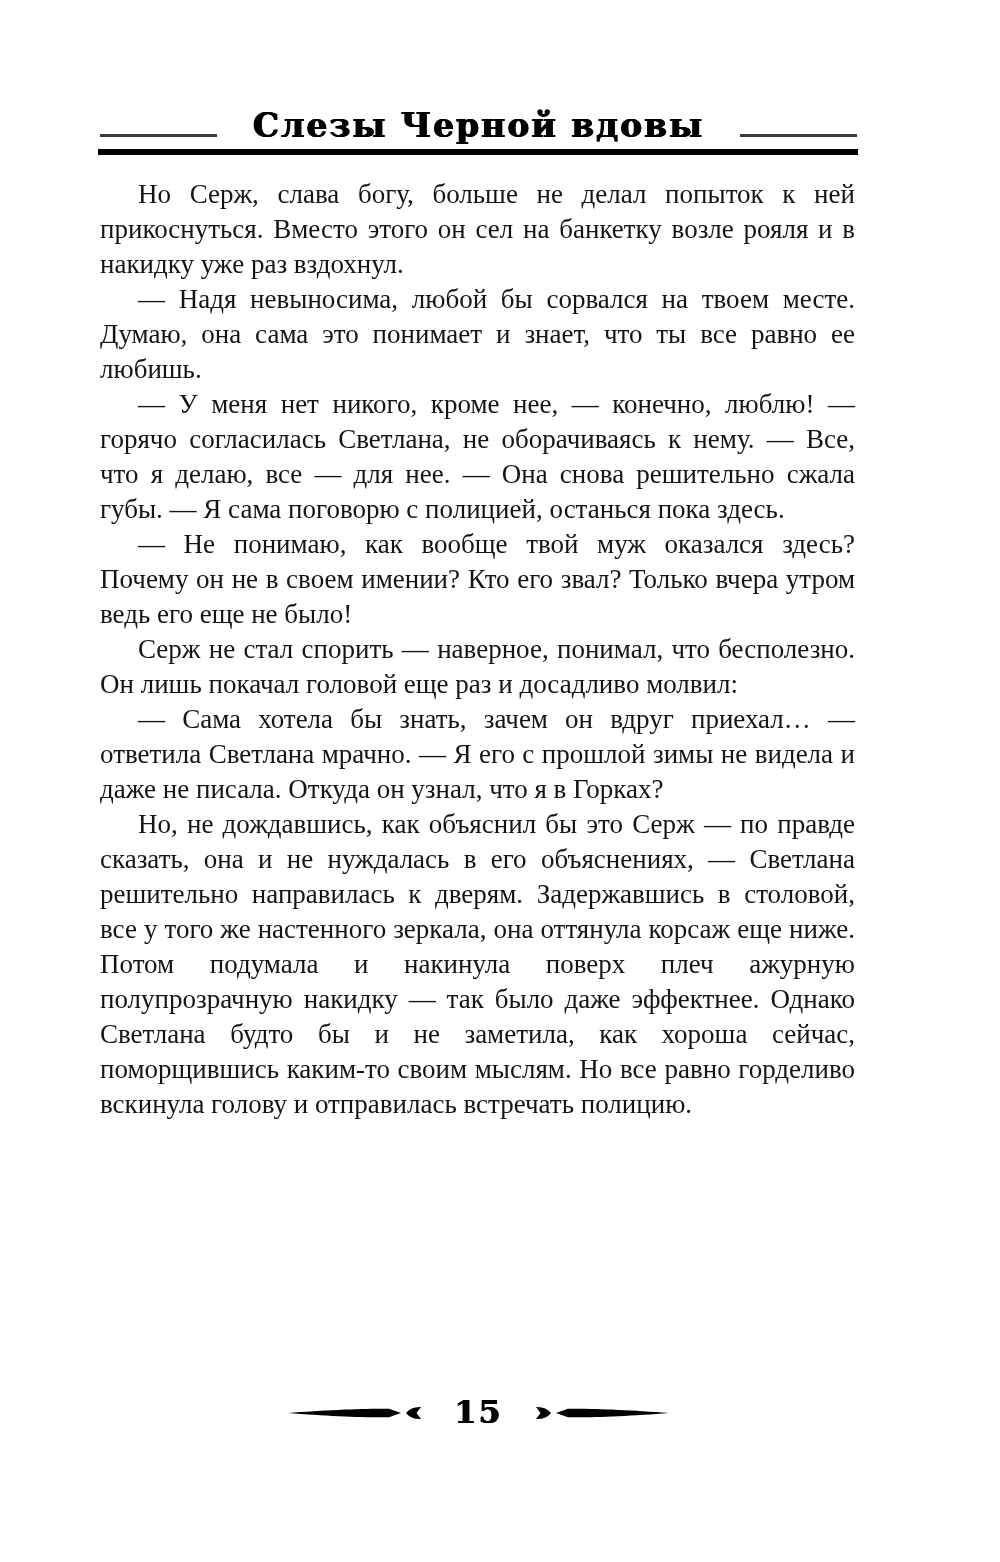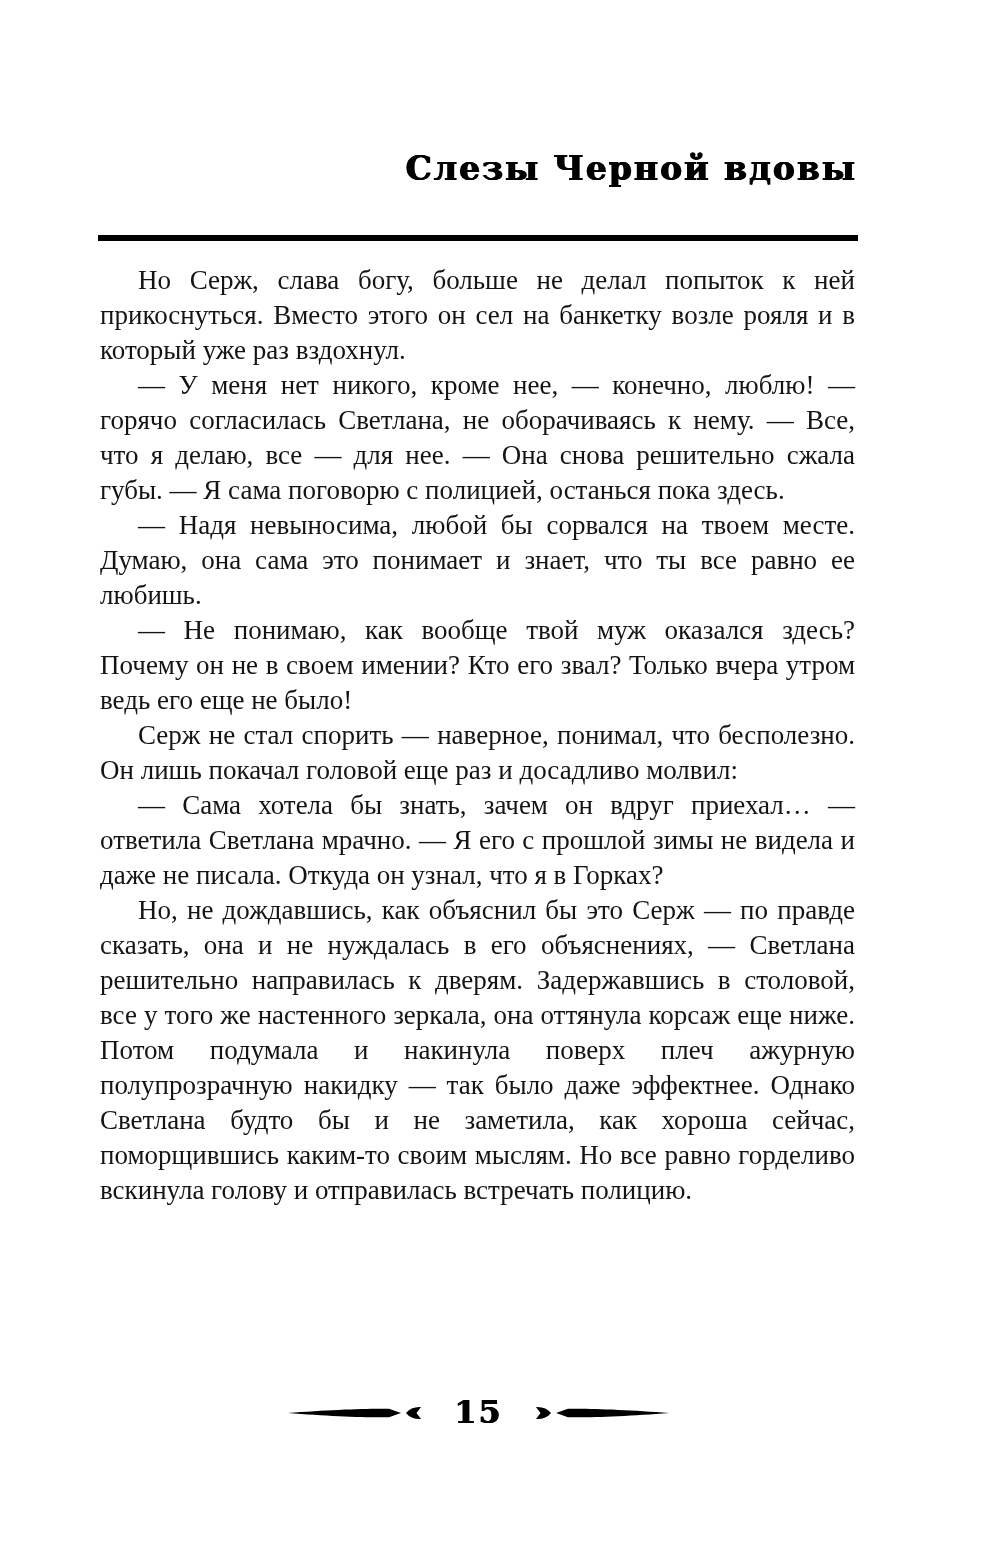--- a/index.html
+++ b/index.html
@@ -14,21 +14,20 @@
     margin: 0 auto;
   }
 
   
   .header-row {
     display: flex;
     align-items: flex-end;
     gap: 36px;
     margin: 108px 0 0 100px;
     width: 757px;
-    flex-direction: column;
   }
   .header-rule {
     flex: 1;
     height: 3px;
     background: #3a3a3a;
     margin-bottom: 7px;
   }
   .header-title {
     font-family: "DejaVu Serif", serif;
     font-weight: 700;
@@ -90,23 +89,23 @@
 <div class="page">
 
   <div class="header-row">
     <div class="header-rule"></div>
     <h1 class="header-title">Слезы Черной вдовы</h1>
     <div class="header-rule"></div>
   </div>
   <div class="header-thick-rule"></div>
 
   <main class="page-text">
-    <p>Но Серж, слава богу, больше не делал попыток к ней прикоснуться. Вместо этого он сел на банкетку возле рояля и в который уже раз вздохнул.</p>
+    <p>Но Серж, слава богу, больше не делал попыток к ней прикоснуться. Вместо этого он сел на банкетку возле рояля и в накидку уже раз вздохнул.</p>
+    <p>— Надя невыносима, любой бы сорвался на твоем месте. Думаю, она сама это понимает и знает, что ты все равно ее любишь.</p>
     <p>— У меня нет никого, кроме нее, — конечно, люблю! — горячо согласилась Светлана, не оборачиваясь к нему. — Все, что я делаю, все — для нее. — Она снова решительно сжала губы. — Я сама поговорю с полицией, останься пока здесь.</p>
-    <p>— Надя невыносима, любой бы сорвался на твоем месте. Думаю, она сама это понимает и знает, что ты все равно ее любишь.</p>
     <p>— Не понимаю, как вообще твой муж оказался здесь? Почему он не в своем имении? Кто его звал? Только вчера утром ведь его еще не было!</p>
     <p>Серж не стал спорить — наверное, понимал, что бесполезно. Он лишь покачал головой еще раз и досадливо молвил:</p>
     <p>— Сама хотела бы знать, зачем он вдруг приехал… — ответила Светлана мрачно. — Я его с прошлой зимы не видела и даже не писала. Откуда он узнал, что я в Горках?</p>
     <p>Но, не дождавшись, как объяснил бы это Серж — по правде сказать, она и не нуждалась в его объяснениях, — Светлана решительно направилась к дверям. Задержавшись в столовой, все у того же настенного зеркала, она оттянула корсаж еще ниже. Потом подумала и накинула поверх плеч ажурную полупрозрачную накидку — так было даже эффектнее. Однако Светлана будто бы и не заметила, как хороша сейчас, поморщившись каким-то своим мыслям. Но все равно горделиво вскинула голову и отправилась встречать полицию.</p>
   </main>
 
   <div class="page-footer">
     <svg class="ornament" width="140" height="20" viewBox="0 0 140 20" aria-hidden="true">
       <path fill="#000" d="M0,10 C40,6.8 82,5.2 101,5.8 L113,10 L101,14.2 C82,14.8 40,13.2 0,10 Z"></path>
       <path fill="#000" d="M118,10 q5,-6.5 15,-6 l-4.5,6 4.5,6 q-10,0.5 -15,-6 Z"></path>

